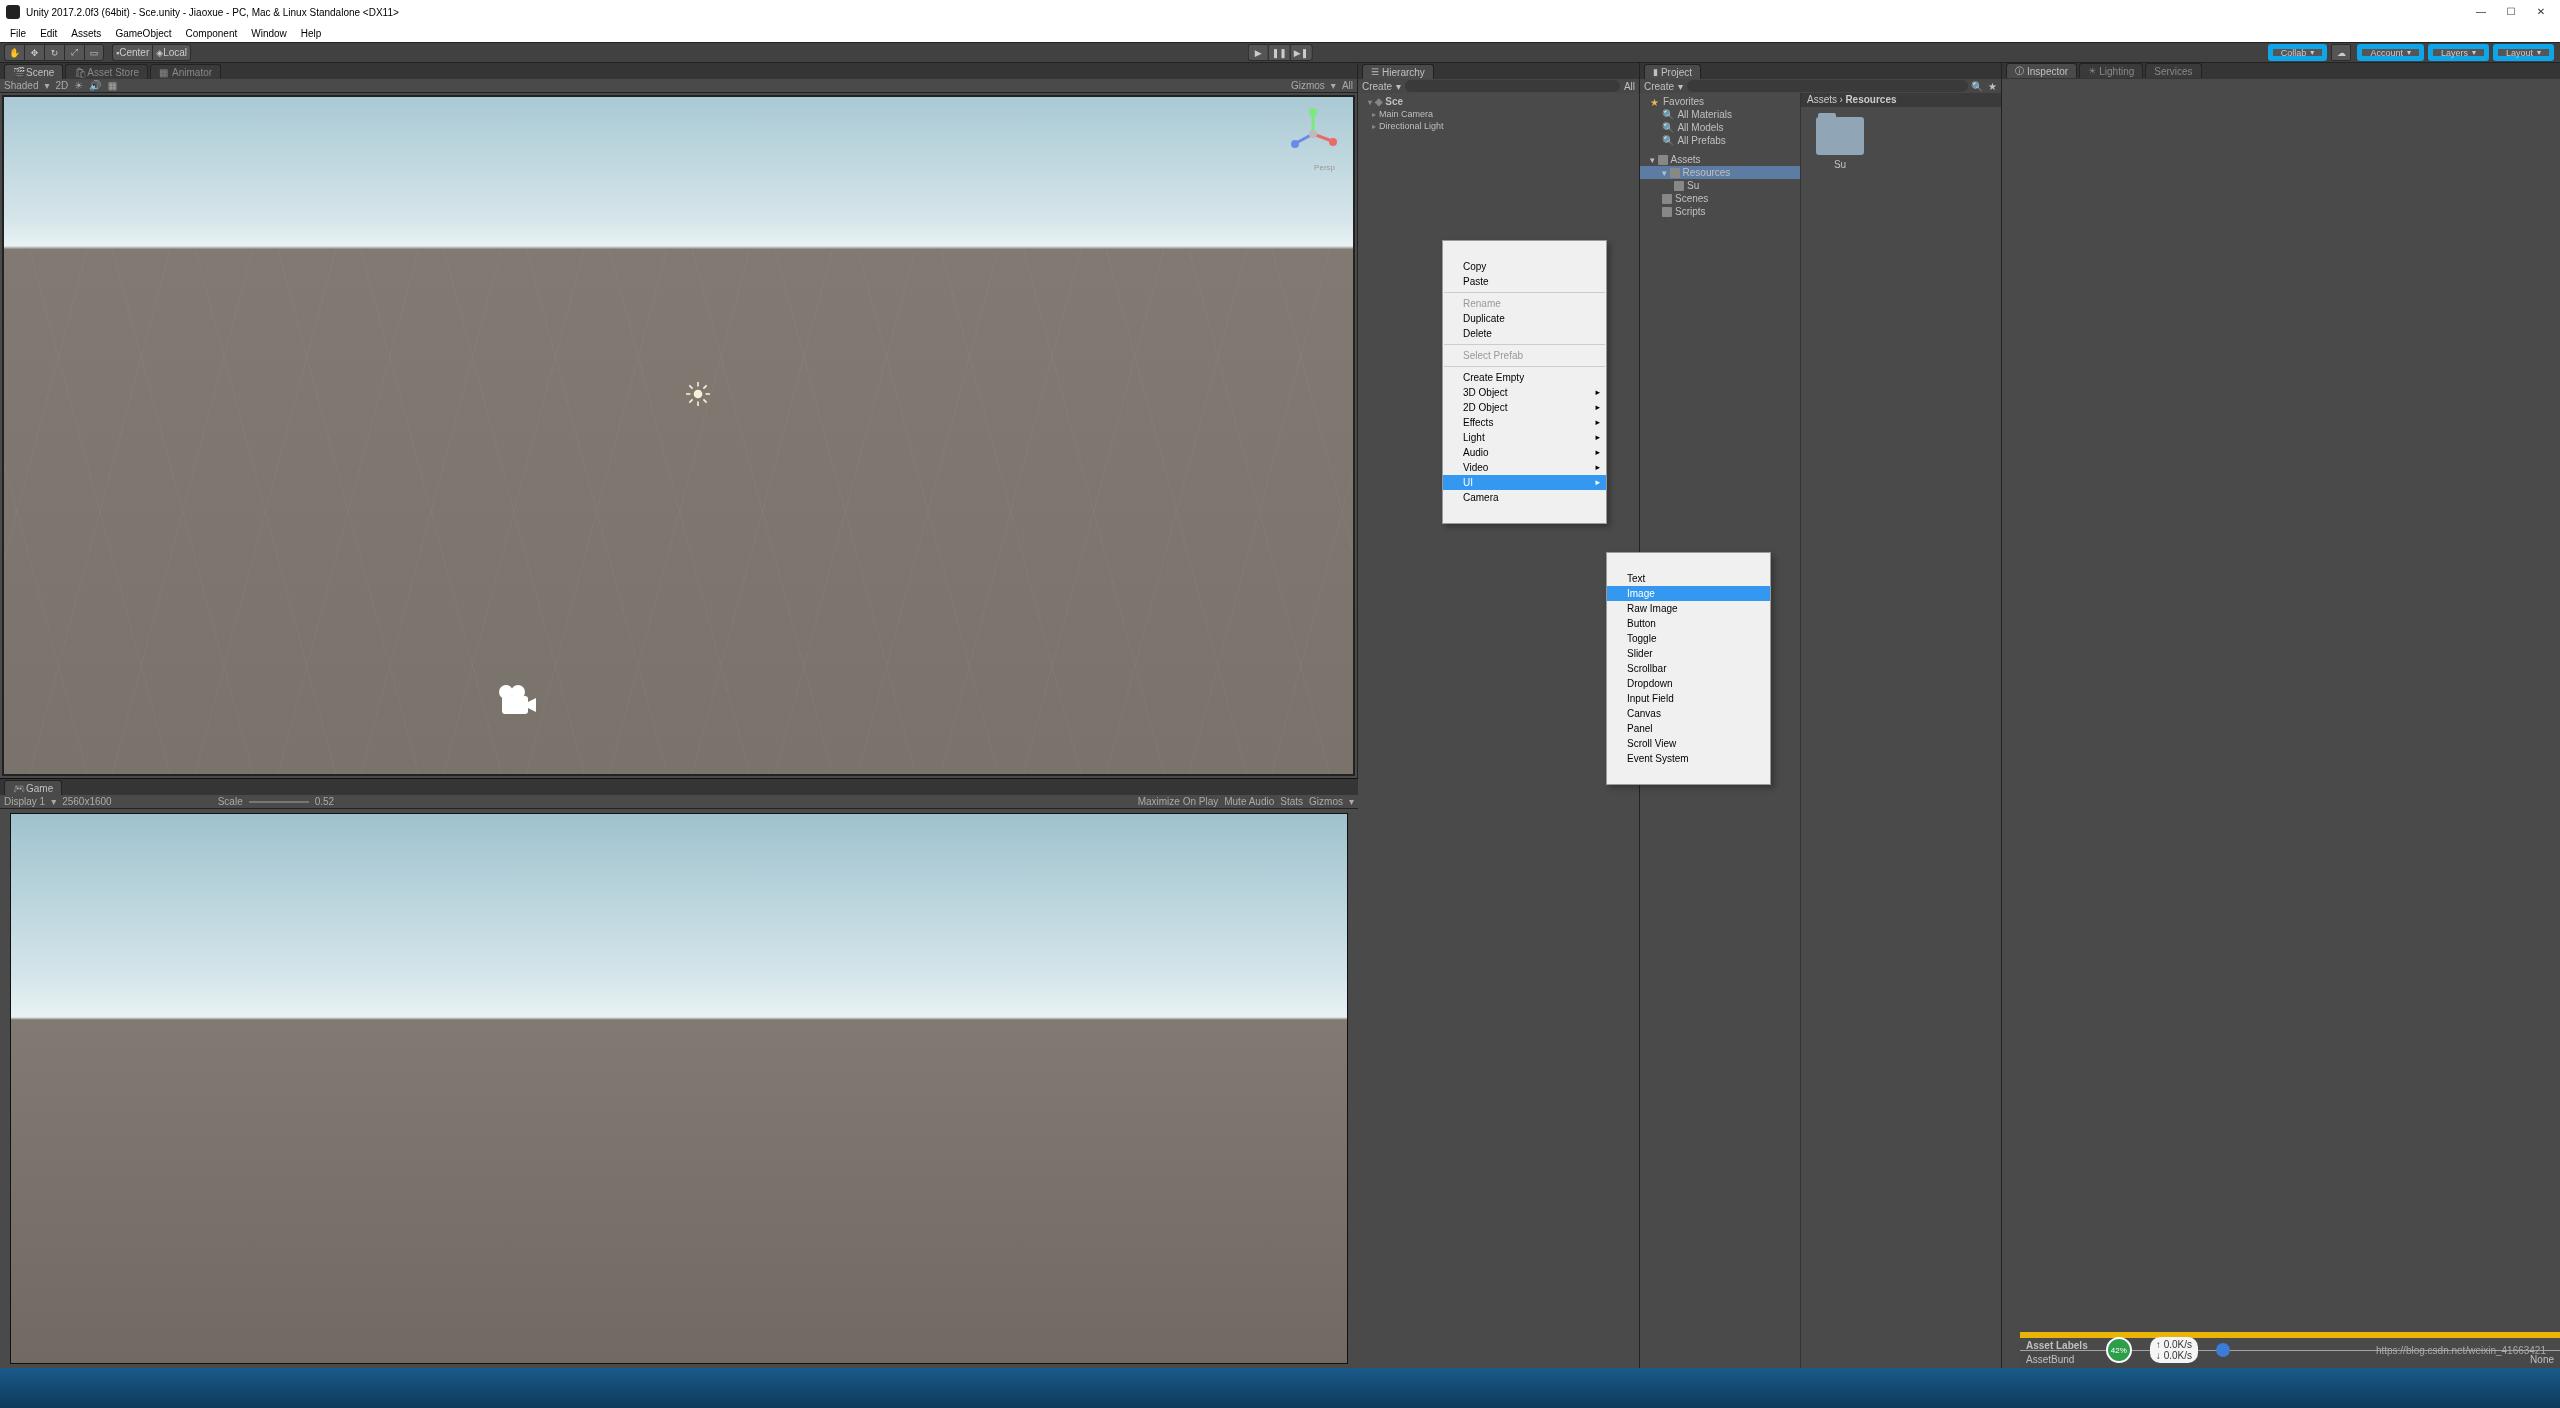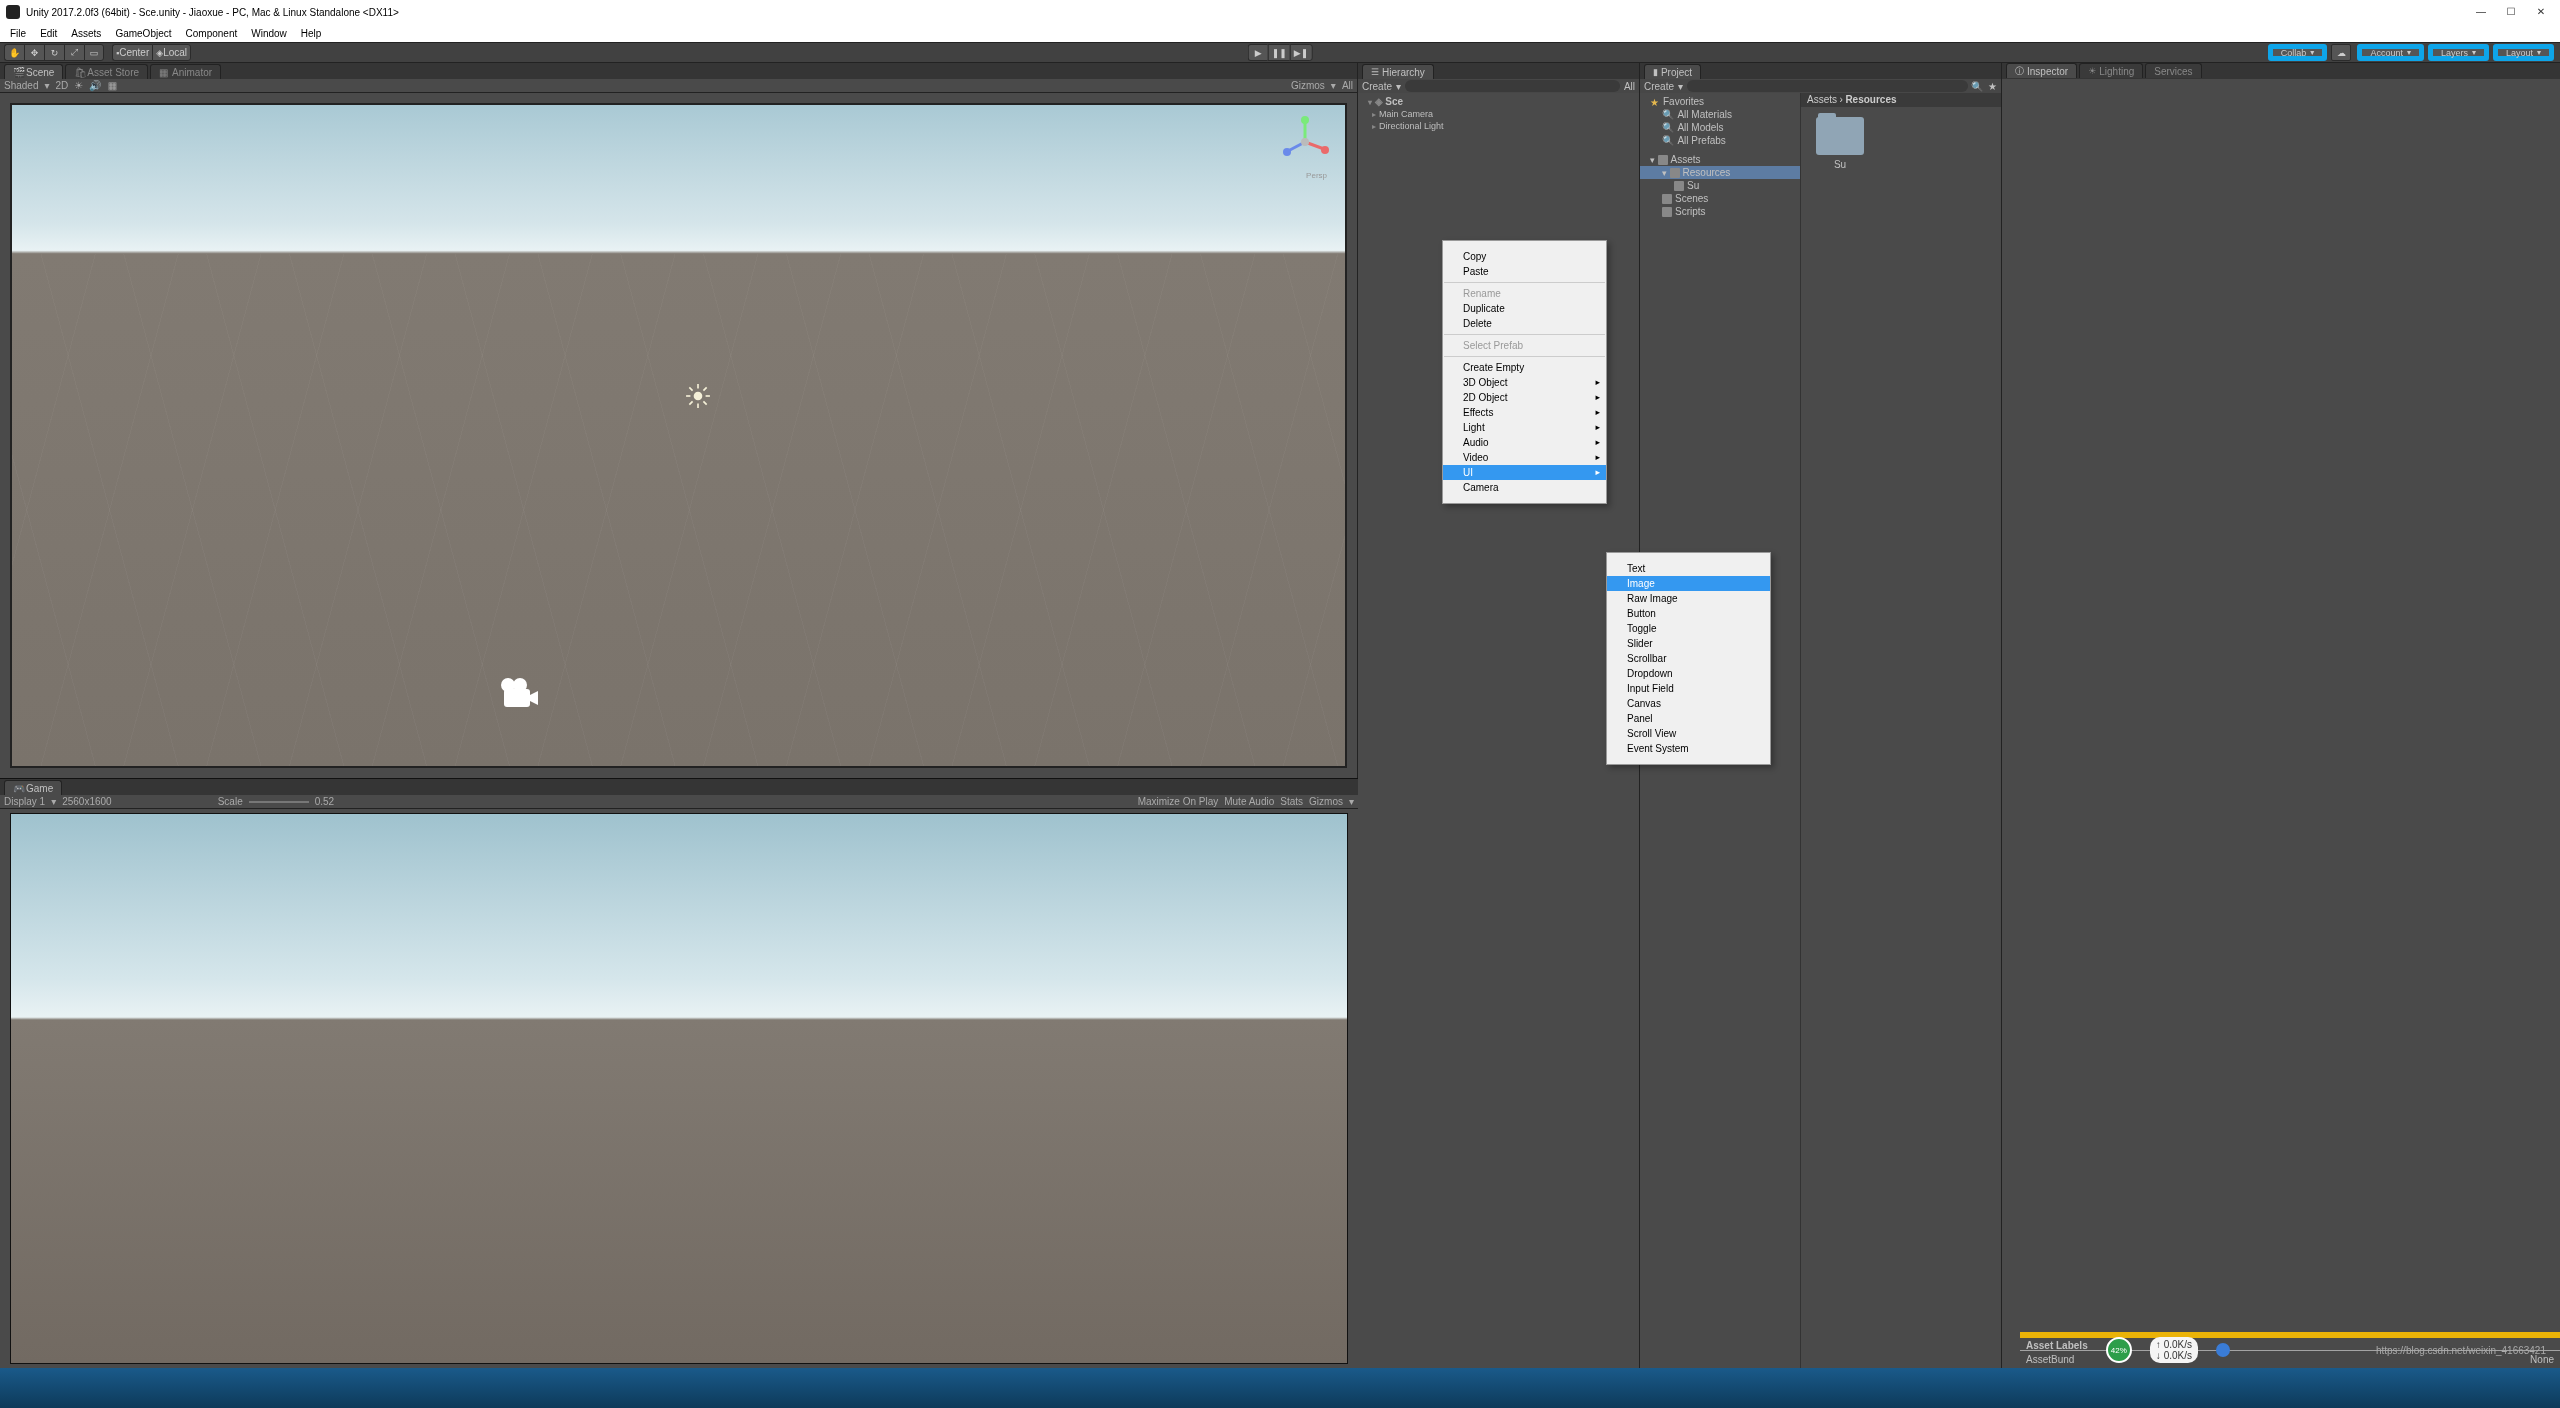--- a/index.html
+++ b/index.html
@@ -22,21 +22,21 @@
 .dd-btn::after{content:"▾"; margin-left:4px; font-size:8px;}
 .workspace{ display:flex; height:calc(100% - 63px - 40px);}
 .left-col{ width:1358px; display:flex; flex-direction:column;}
 .scene-panel{ flex:1; display:flex; flex-direction:column; border-right:1px solid #222;}
 .tab-strip{ height:16px; background:#353535; display:flex; align-items:flex-end; padding-left:4px; gap:2px;}
 .tab{ height:15px; padding:1px 8px; background:#4a4a4a; border:1px solid #222; border-bottom:none; border-radius:3px 3px 0 0; color:#c0c0c0; font-size:9px; display:flex; align-items:center; gap:3px; cursor:pointer;}
 .tab.inactive{ background:#3a3a3a; color:#888;}
 .tab-icon{width:10px; height:10px; display:inline-block;}
 .sub-toolbar{ height:14px; background:#4a4a4a; border-bottom:1px solid #222; display:flex; align-items:center; padding:0 4px; font-size:9px; color:#aaa; gap:6px;}
 .sub-toolbar .spacer{flex:1;}
-.scene-viewport{ flex:1; position:relative; background:linear-gradient(to bottom, #a9c9d4 0%, #d5e5ea 18%, #e9f2f4 22%, #817a72 22.5%, #7a736b 100%); border:2px solid #222; margin:10px; overflow:hidden;}
+.scene-viewport{ flex:1; position:relative; background:linear-gradient(to bottom, #a9c9d4 0%, #d5e5ea 18%, #e9f2f4 22%, #817a72 22.5%, #7a736b 100%); border:2px solid #222; margin:2px; overflow:hidden;}
 .grid-overlay{position:absolute; inset:0; top:22.5%; background-image: repeating-linear-gradient(75deg, rgba(255,255,255,0.03) 0 1px, transparent 1px 80px), repeating-linear-gradient(105deg, rgba(255,255,255,0.03) 0 1px, transparent 1px 80px);}
 .sun-gizmo{position:absolute; left:50.5%; top:42%; width:26px; height:26px;}
 .camera-gizmo{position:absolute; left:36%; bottom:8%; width:48px; height:36px;}
 .axis-gizmo{position:absolute; right:12px; top:10px; width:55px; height:55px;}
 .persp-label{position:absolute; right:18px; top:66px; font-size:8px; color:#999;}
 .game-panel{ height:590px; display:flex; flex-direction:column; border-top:1px solid #111;}
 .game-viewport{ flex:1; margin:4px 10px; background:linear-gradient(to bottom, #9fc2ce 0%, #d5e6eb 30%, #e9f2f4 37%, #817a72 37.5%, #726a62 100%); border:1px solid #111;}
 .center-col{ width:282px; border-right:1px solid #222;}
 .project-col{width:362px; border-right:1px solid #222;}
 .inspector-col{flex:1;}
@@ -54,21 +54,21 @@
 .breadcrumb{height:14px; background:#3a3a3a; padding:1px 6px; font-size:9px; color:#ccc;}
 .tree-item{padding:1px 2px 1px 10px; font-size:9px; display:flex; align-items:center; gap:3px; cursor:pointer;}
 .tree-item.selected{background:#5d7ca3;}
 .tree-item.indent1{padding-left:22px;}
 .tree-item.indent2{padding-left:34px;}
 .tree-icon{width:10px;height:10px;background:#888;border-radius:1px;}
 .star-icon{width:10px;height:10px;color:#e5b84e;}
 .folder-thumb{width:58px; margin:10px; text-align:center;}
 .folder-thumb .f-icon{width:48px; height:38px; background:#90a5b5; border-radius:3px; margin:0 auto 4px; position:relative;}
 .folder-thumb .f-icon::before{content:""; position:absolute; top:-4px; left:2px; width:18px; height:6px; background:#90a5b5; border-radius:2px 2px 0 0;}
-.context-menu{position:absolute; background:#f0f0f0; border:1px solid #999; box-shadow:3px 3px 6px rgba(0,0,0,0.3); font-size:11px; color:#000; z-index:100; padding:8px 0;}
+.context-menu{position:absolute; background:#f0f0f0; border:1px solid #999; box-shadow:3px 3px 6px rgba(0,0,0,0.3); font-size:11px; color:#000; z-index:100; padding:18px 0;}
 .context-menu .item{padding:2px 24px 2px 20px; cursor:pointer; position:relative; white-space:nowrap;}
 .context-menu .item.highlighted{background:#3498f0; color:#fff;}
 .context-menu .item.disabled{color:#999;}
 .context-menu .sep{height:1px; background:#ccc; margin:3px 1px;}
 .context-menu .arrow::after{content:"▸"; position:absolute; right:6px; font-size:9px;}
 .inspector-subtabs{height:16px; background:#353535; display:flex; padding-left:4px; gap:2px;}
 .asset-labels{position:absolute; bottom:58px; right:0; width:540px; height:18px; background:#4a4a4a; border-top:6px solid #eab308; padding:2px 6px; font-size:10px;}
 .asset-bundle-bar{position:absolute; bottom:40px; right:0; width:540px; height:18px; background:#484848; border-top:1px solid #a3a3a3; padding:2px 6px; font-size:9px; display:flex; align-items:center;}
 .taskbar{position:absolute; bottom:0; left:0; right:0; height:40px; background:linear-gradient(#1a5a8a,#0d3a5a); display:flex; align-items:center; padding:0 10px;}
 .footer-url{position:absolute; bottom:52px; right:14px; font-size:10px; color:#aaa;}

